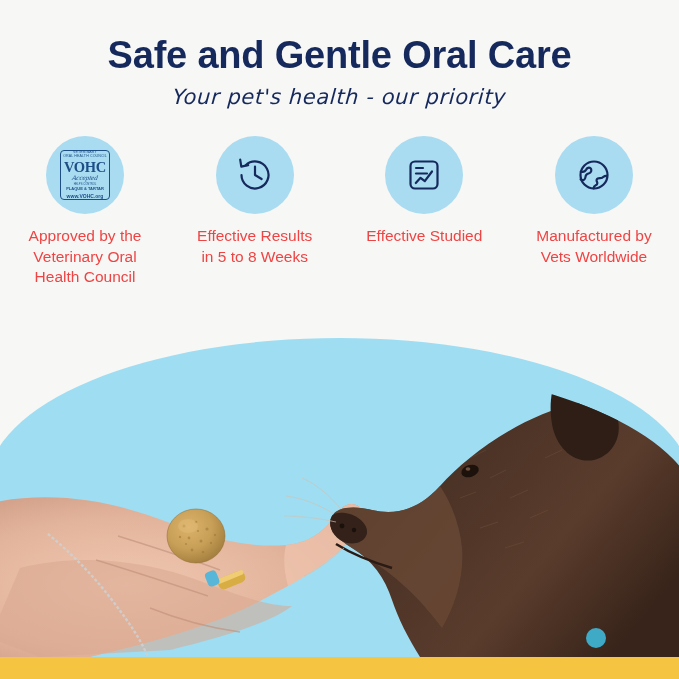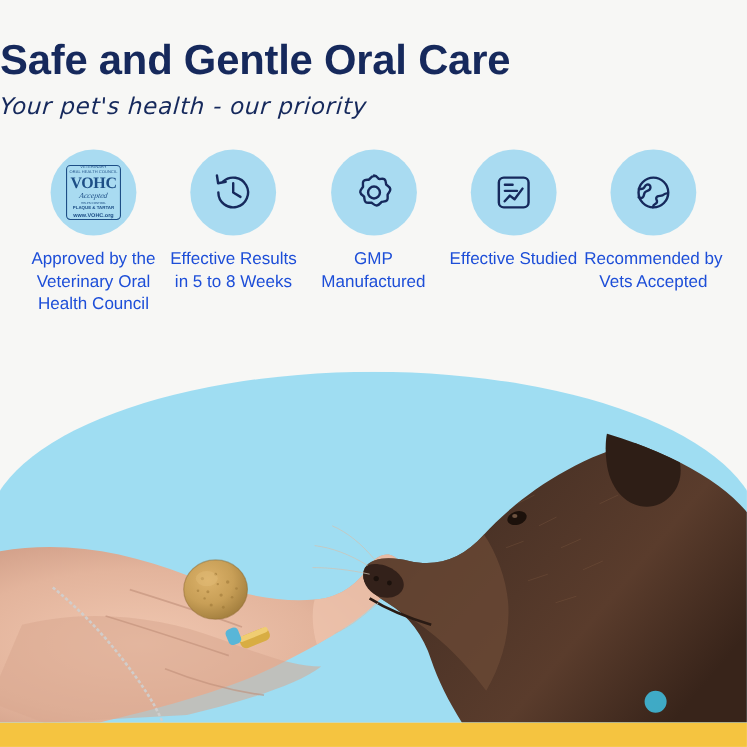--- a/index.html
+++ b/index.html
@@ -7,21 +7,21 @@
   body {
     font-family:"Liberation Sans", sans-serif;
     background:#f7f7f5;
     position:relative;
     overflow:hidden;
   }
 
   .page { position:absolute; inset:0; background:#f7f7f5; }
 
   
-  .header { position:absolute; top:34px; left:0; width:679px; }
+  .header { position:absolute; top:34px; left:0; width:679px; text-align:center; }
   .headline {
     font-size:38px; font-weight:bold; color:#16295c;
     letter-spacing:-0.2px; line-height:1.15;
   }
   .subheadline {
     margin-top:7px;
     font-family:"DejaVu Sans", sans-serif;
     font-size:21px; color:#16295c;
     font-style:italic; letter-spacing:0.6px;
     transform:skewX(-4deg);
@@ -34,21 +34,21 @@
   }
   .badge { width:126px; display:flex; flex-direction:column; align-items:center; }
   .circle {
     width:78px; height:78px; border-radius:50%;
     background:#a9dbf1;
     display:flex; align-items:center; justify-content:center;
     position:relative; flex:none;
   }
   .caption {
     margin-top:12px; text-align:center;
-    font-size:15.5px; line-height:1.33; color:#1d4ed8;
+    font-size:15.5px; line-height:1.33; color:#ef4444;
   }
 
   
   .seal { width:78px; height:78px; border-radius:50%; background:#a9dbf1;
           display:flex; align-items:center; justify-content:center; }
   .seal-box {
     width:50px; height:50px; border:1.4px solid #1d4e86; border-radius:4px;
     display:flex; flex-direction:column; align-items:center; justify-content:center;
     color:#1d4e86; line-height:1;
   }
@@ -112,29 +112,20 @@
       <div class="circle">
         <svg class="ico" width="44" height="44" viewBox="0 0 44 44" fill="none" stroke="#16295c" stroke-width="2.2" stroke-linecap="round" stroke-linejoin="round">
           <path d="M8.5 22a13.5 13.5 0 1 0 4.2-9.8"></path>
           <polyline points="7.2,6.6 8.3,13.6 15.2,12.2"></polyline>
           <polyline points="22,13.5 22,22 28.6,26"></polyline>
         </svg>
       </div>
       <div class="caption">Effective Results in 5 to 8 Weeks</div>
     </div>
 
-    <div class="badge">
-      <div class="circle">
-        <svg class="ico" width="46" height="46" viewBox="0 0 46 46" fill="none" stroke="#16295c" stroke-width="2.2" stroke-linecap="round" stroke-linejoin="round">
-          <path d="M23 7.5c2.1 0 3.3 1.9 4.4 3.1 1.6.3 3.6-.6 5.1.4 1.5 1.1 1.2 3.3 1.6 4.9 1.3 1.1 3.4 2 3.7 4 .3 2-1.5 3.4-2.4 5-.2 1.6.6 3.7-.5 5.1-1.2 1.5-3.4 1.1-5 1.5-1.2 1.2-2.3 3.2-4.4 3.3-2.1.1-3.4-1.7-4.9-2.6-1.6-.2-3.8.7-5.2-.5-1.4-1.2-1-3.4-1.4-5-1.3-1.1-3.3-2.1-3.5-4.1-.2-2 1.6-3.3 2.5-4.8.2-1.6-.7-3.8.5-5.2 1.2-1.4 3.4-1 5-1.4 1.2-1.2 2.4-3.2 4.5-3.2z"></path>
-          <circle cx="23" cy="23" r="5.4"></circle>
-        </svg>
-      </div>
-      <div class="caption">GMP Manufactured</div>
-    </div>
 
     <div class="badge">
       <div class="circle">
         <svg class="ico" width="44" height="44" viewBox="0 0 44 44" fill="none" stroke="#16295c" stroke-width="2.2" stroke-linecap="round" stroke-linejoin="round">
           <rect x="8.5" y="8.5" width="27" height="27" rx="4.5"></rect>
           <line x1="14" y1="15" x2="21" y2="15"></line>
           <line x1="14" y1="20.5" x2="25" y2="20.5"></line>
           <polyline points="13.8,30 18.5,24.8 22.8,28.2 30,18.5"></polyline>
         </svg>
       </div>
@@ -142,21 +133,21 @@
     </div>
 
     <div class="badge">
       <div class="circle">
         <svg class="ico" width="44" height="44" viewBox="0 0 44 44" fill="none" stroke="#16295c" stroke-width="2.2" stroke-linecap="round" stroke-linejoin="round">
           <circle cx="22" cy="22" r="13.5"></circle>
           <path d="M8.8 18.6c2.6.6 4.6-.5 5.4-2.1.8-1.7 2.9-2.3 4.2-1.3 1.3 1 1.1 3 .1 4.2-1 1.2-3.2 1.2-4.3 2.6-1.1 1.4-.4 3.6-2 4.6-1.1.7-2.6.4-3.6-.3"></path>
           <path d="M21.5 35.4c.2-1.9 1.3-2.7 2.6-3.3 1.3-.6 1.5-2.3.8-3.4-.7-1.1-.3-2.6.9-3.2 1.2-.6 3.1-.2 4.4-.8 1.3-.6 1.9-2 4.2-1.9"></path>
         </svg>
       </div>
-      <div class="caption">Recommended by Vets Accepted</div>
+      <div class="caption">Manufactured by Vets Worldwide</div>
     </div>
 
   </div>
 
   <div class="photo">
     <div class="photo-bg"></div>
     <div class="photo-inner">
       <svg width="679" height="319" viewBox="0 0 679 319" style="display:block;position:absolute;inset:0;">
         <defs>
           <clipPath id="arcclip">

